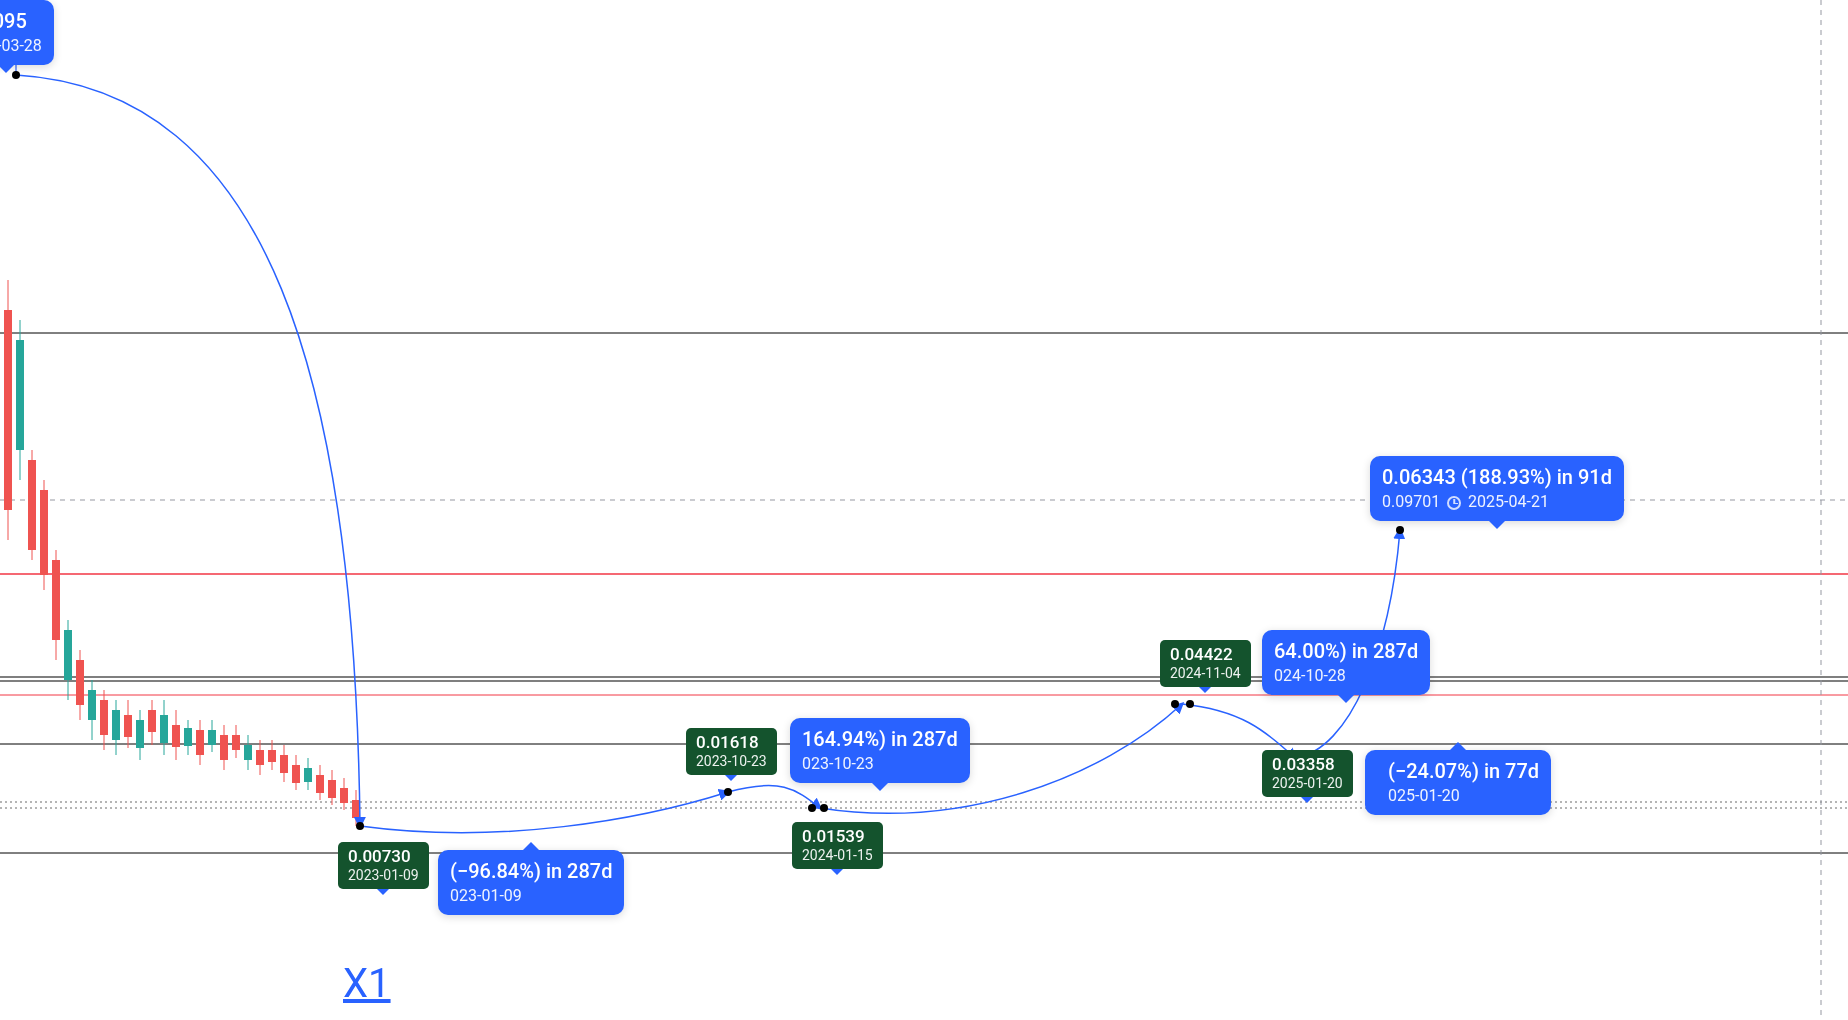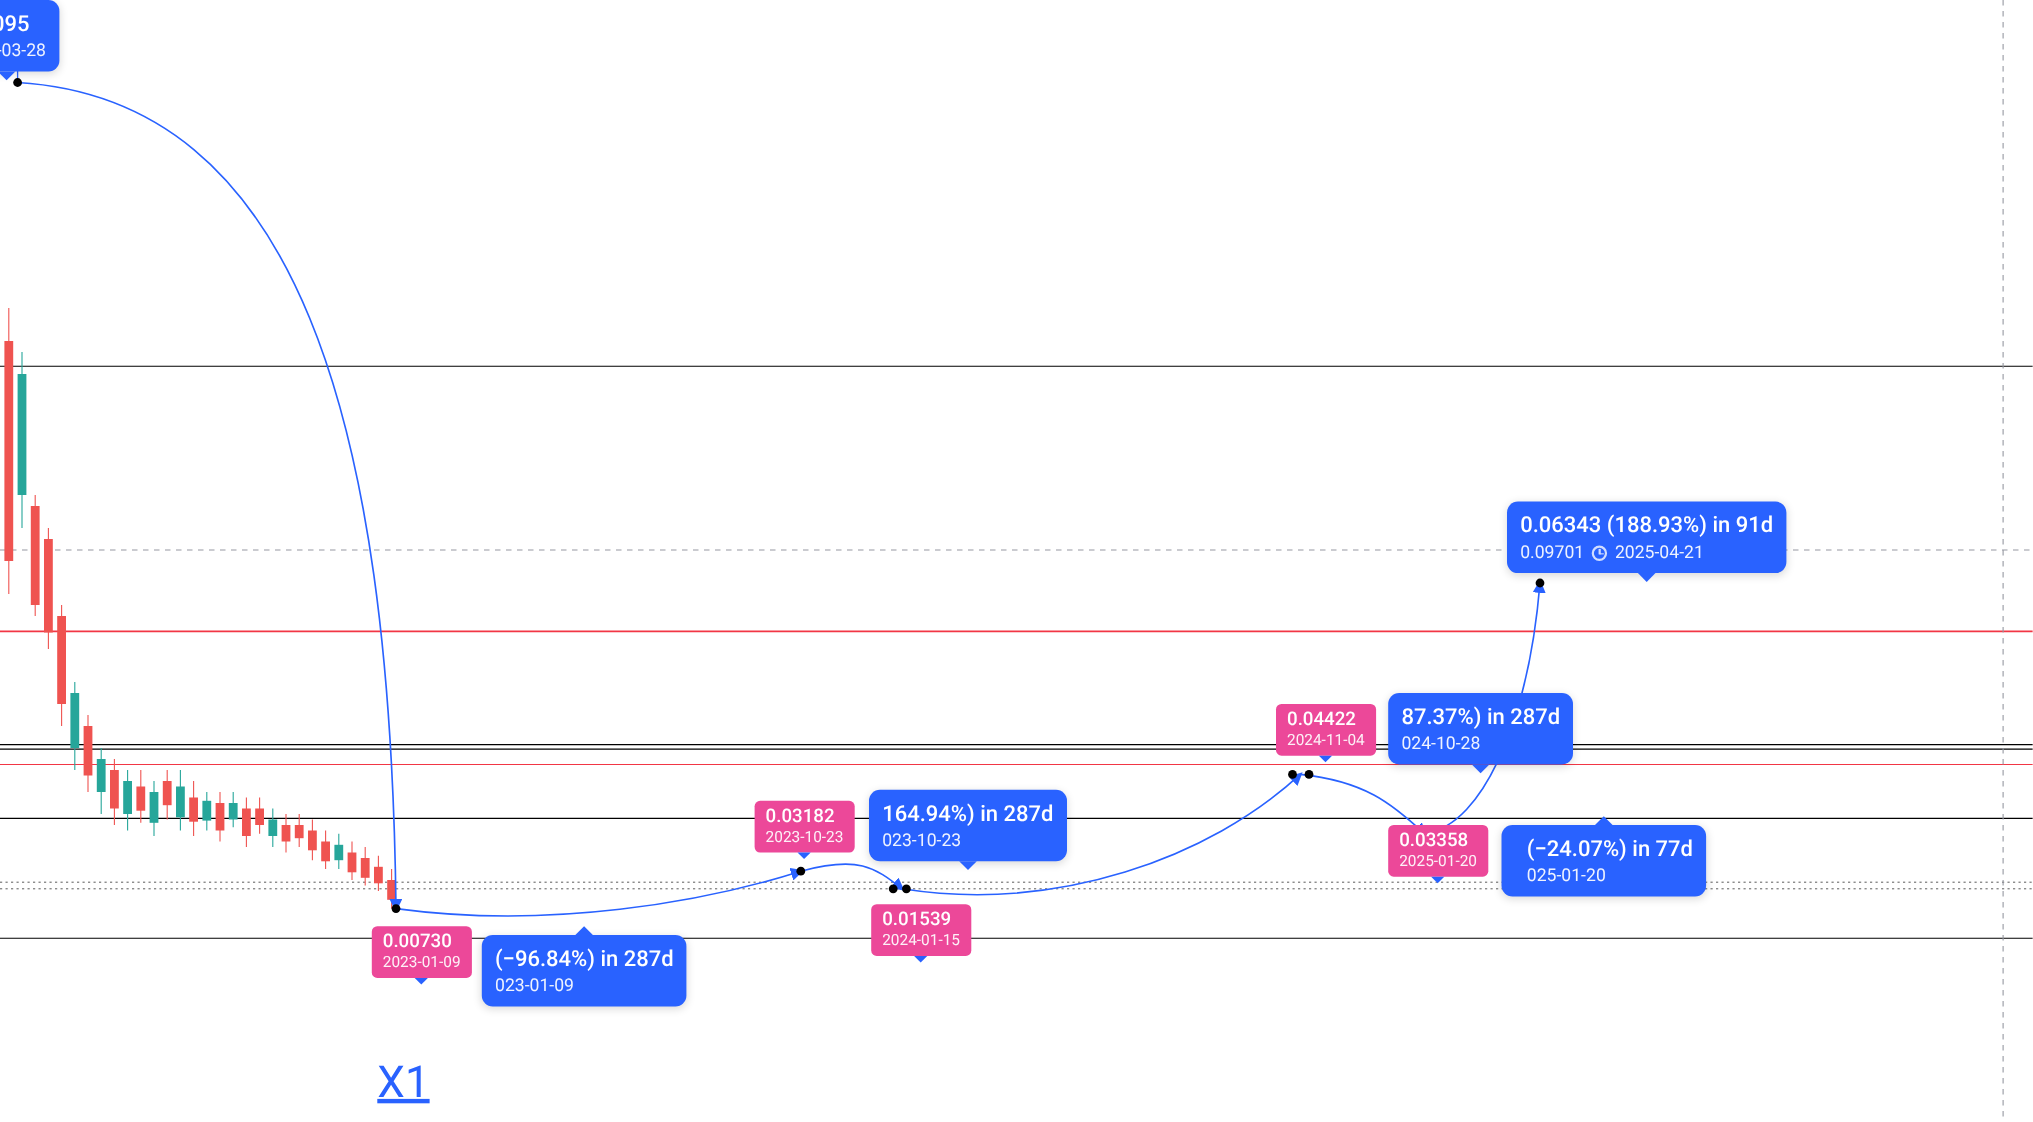--- a/index.html
+++ b/index.html
@@ -71,21 +71,21 @@
       top: -8px;
       left: 50%;
       transform: translateX(-50%);
       border-left: 8px solid transparent;
       border-right: 8px solid transparent;
       border-bottom: 8px solid #2962ff;
     }
     
     .tooltip-small {
       position: absolute;
-      background: #ec4899;
+      background: #14532d;
       border-radius: 5px;
       padding: 4px 10px;
       color: #ffffff;
       font-size: 17px;
       line-height: 1.25;
       white-space: nowrap;
     }
     
     .tooltip-small .val {
       font-weight: 500;
@@ -279,42 +279,42 @@
     <div class="val">0.00730</div>
     <div class="date">2023-01-09</div>
   </div>
 
   <div class="tooltip tooltip-arrow-up" style="left:438px; top:850px;">
     <div class="line1">(−96.84%) in 287d</div>
     <div class="line2">023-01-09</div>
   </div>
 
   <div class="tooltip-small" style="left:686px; top:728px;">
-    <div class="val">0.03182</div>
+    <div class="val">0.01618</div>
     <div class="date">2023-10-23</div>
   </div>
 
   <div class="tooltip tooltip-arrow-down" style="left:790px; top:718px;">
     <div class="line1">164.94%) in 287d</div>
     <div class="line2">023-10-23</div>
   </div>
 
   <div class="tooltip-small" style="left:792px; top:822px;">
     <div class="val">0.01539</div>
     <div class="date">2024-01-15</div>
   </div>
 
 
   <div class="tooltip-small" style="left:1160px; top:640px;">
     <div class="val">0.04422</div>
     <div class="date">2024-11-04</div>
   </div>
 
   <div class="tooltip tooltip-arrow-down" style="left:1262px; top:630px;">
-    <div class="line1">87.37%) in 287d</div>
+    <div class="line1">64.00%) in 287d</div>
     <div class="line2">024-10-28</div>
   </div>
 
   <div class="tooltip-small" style="left:1262px; top:750px;">
     <div class="val">0.03358</div>
     <div class="date">2025-01-20</div>
   </div>
 
   <div class="tooltip tooltip-arrow-up" style="left:1365px; top:750px;padding-left:23px;">
     <div class="line1">(−24.07%) in 77d</div>

